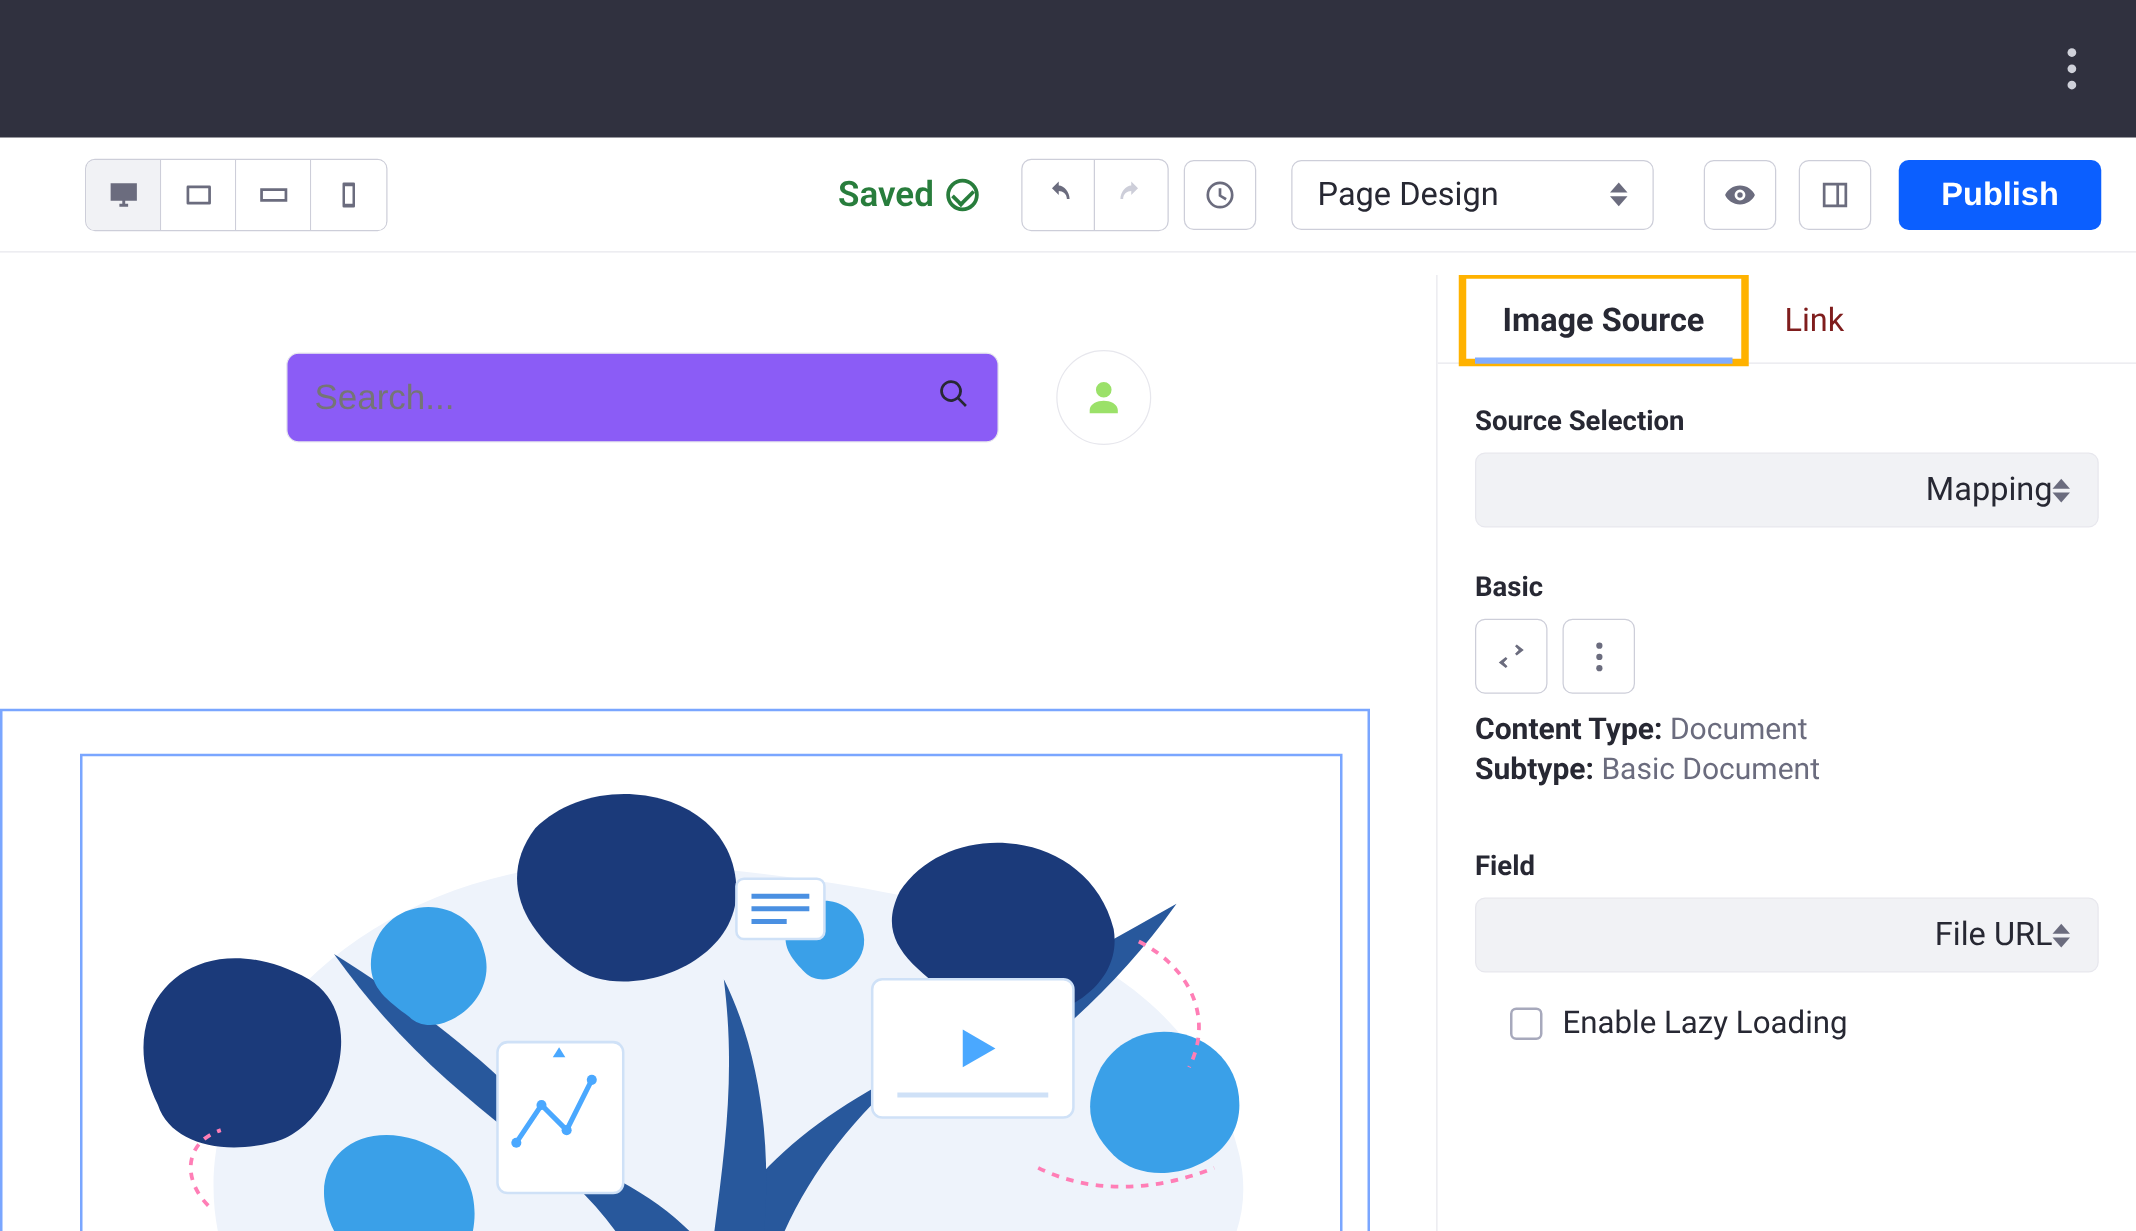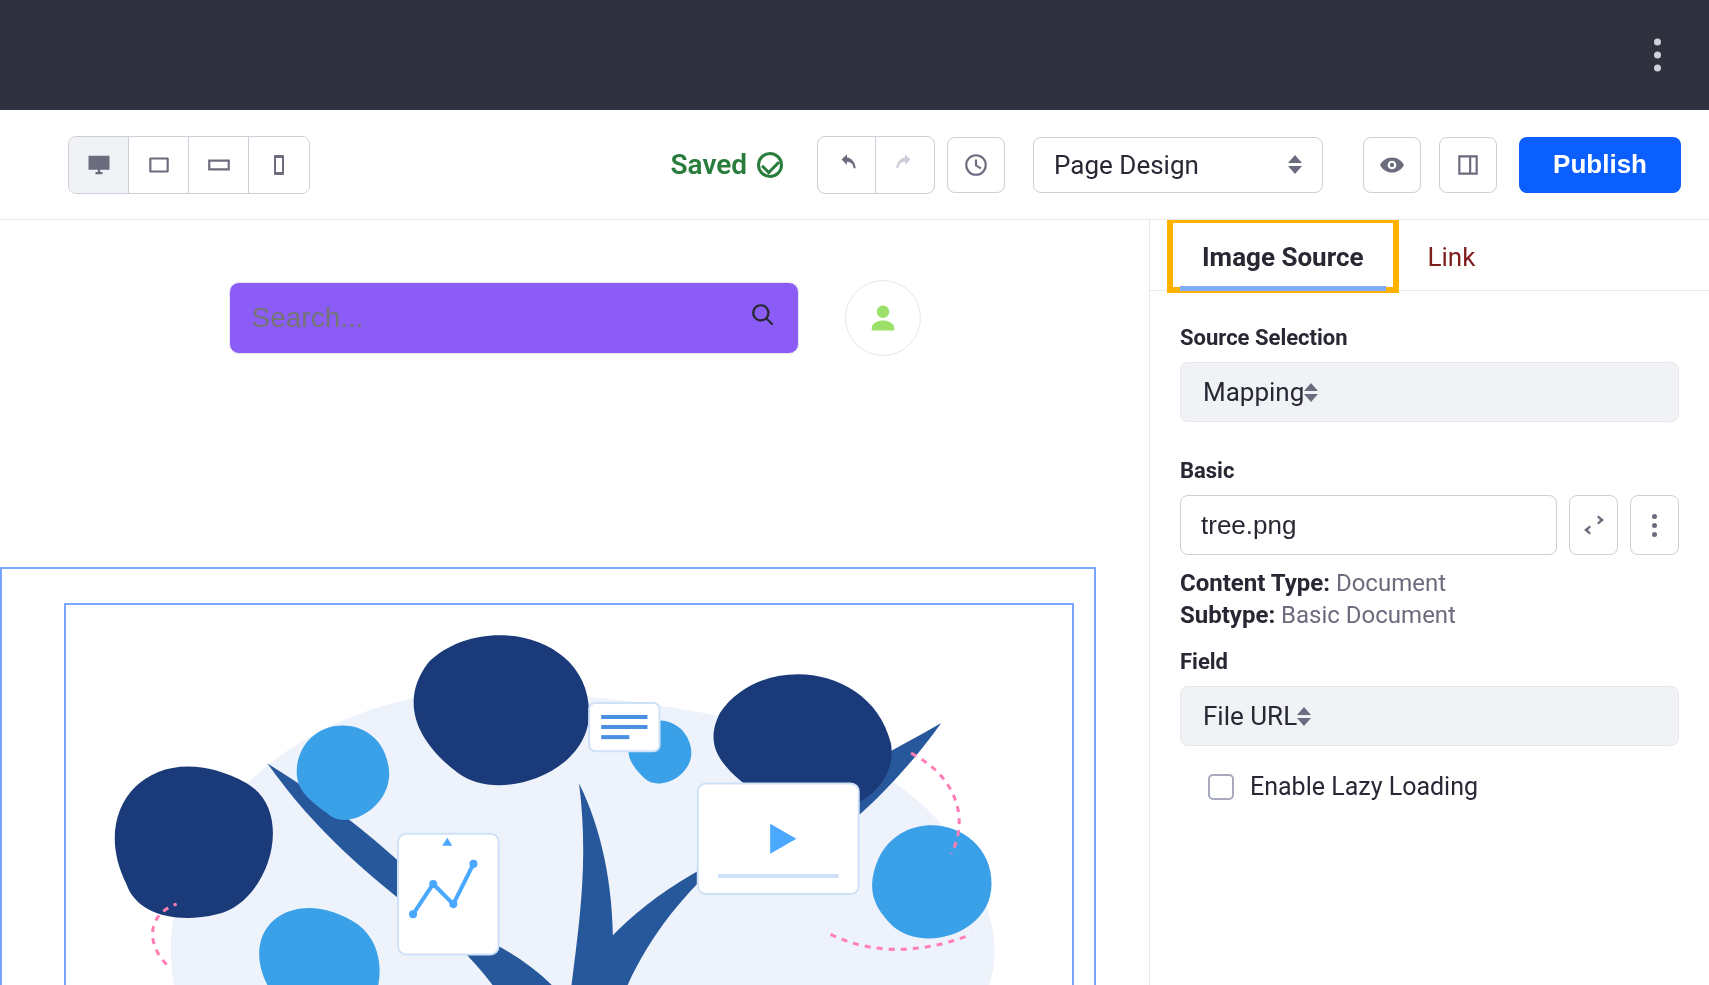--- a/index.html
+++ b/index.html
@@ -27,21 +27,21 @@
     transform: translateY(-50%);
     color: #fff;
     cursor: pointer;
     padding: 8px;
   }
   .dots-v { display:flex; flex-direction:column; gap:6px; align-items:center; }
   .dots-v span { width:7px; height:7px; background:#cfd1da; border-radius:50%; display:block; }
 
   
   .toolbar {
-    height: 110px;
+    height: 92px;
     width: 100%;
     border-bottom: 1px solid #e7e7ed;
     display: flex;
     align-items: center;
     padding: 0 28px 0 68px;
     gap: 12px;
     position: relative;
   }
 
   .device-group {
@@ -161,21 +161,21 @@
   .tab.active { color:#272833; font-weight:700; }
   .tab.active::after {
     content:""; position:absolute; left:10px; right:10px; bottom:-1px; height:5px; background:#80ACFF;
   }
   .tab.highlighted { outline:6px solid #FFB200; outline-offset:-3px;text-align:right; }
 
   .form-label { font-size:22px; font-weight:700; color:#272833; margin:22px 0 12px 0; display:block; }
 
   .select-box {
     background:#f1f2f5; border:1px solid #e7e7ed; border-radius:8px;
-    height:60px; display:flex; align-items:center; justify-content:flex-start;
+    height:60px; display:flex; align-items:center; justify-content:flex-end;
     padding:0 22px; font-size:26px; color:#272833; cursor:pointer;
   }
 
   .item-row { display:flex; gap:12px; align-items:stretch; }
   .text-input {
     flex:1; border:1px solid #cdced9; border-radius:8px; height:60px; padding:0 20px;
     font-size:26px; color:#272833; background:#fff;
   }
   .icon-btn {
     width:58px; height:60px; border:1px solid #cdced9; border-radius:8px;
@@ -355,21 +355,20 @@
     <div class="select-box">
       <span>Mapping</span>
       <span class="sort-caret">
           <span class="up"></span>
           <span class="down"></span>
         </span>
     </div>
 
     <label class="form-label" style="margin-top:36px">Basic</label>
     <div class="item-row">
-      <input class="text-input" value="tree.png" style="">
       <div class="icon-btn">
         <svg viewBox="0 0 24 24">
             <path d="M7 7h11l-3-3 1.4-1.4L22 7l-5.6 4.4L15 10l3-3H7zM17 17H6l3 3-1.4 1.4L2 17l5.6-4.4L9 14l-3 3h11z"></path>
           </svg>
       </div>
       <div class="icon-btn">
         <div class="dots-v-sm">
             <span></span>
             <span></span>
             <span></span>
@@ -379,21 +378,21 @@
 
     <div class="meta-line">
       <b>Content Type:</b>
       <span>Document</span>
     </div>
     <div class="meta-line" style="margin-top:4px">
       <b>Subtype:</b>
       <span>Basic Document</span>
     </div>
 
-    <label class="form-label" style="margin-top:20px">Field</label>
+    <label class="form-label" style="margin-top:52px">Field</label>
     <div class="select-box">
       <span>File URL</span>
       <span class="sort-caret">
           <span class="up"></span>
           <span class="down"></span>
         </span>
     </div>
 
     <div class="checkbox-row">
       <div class="checkbox"></div>

